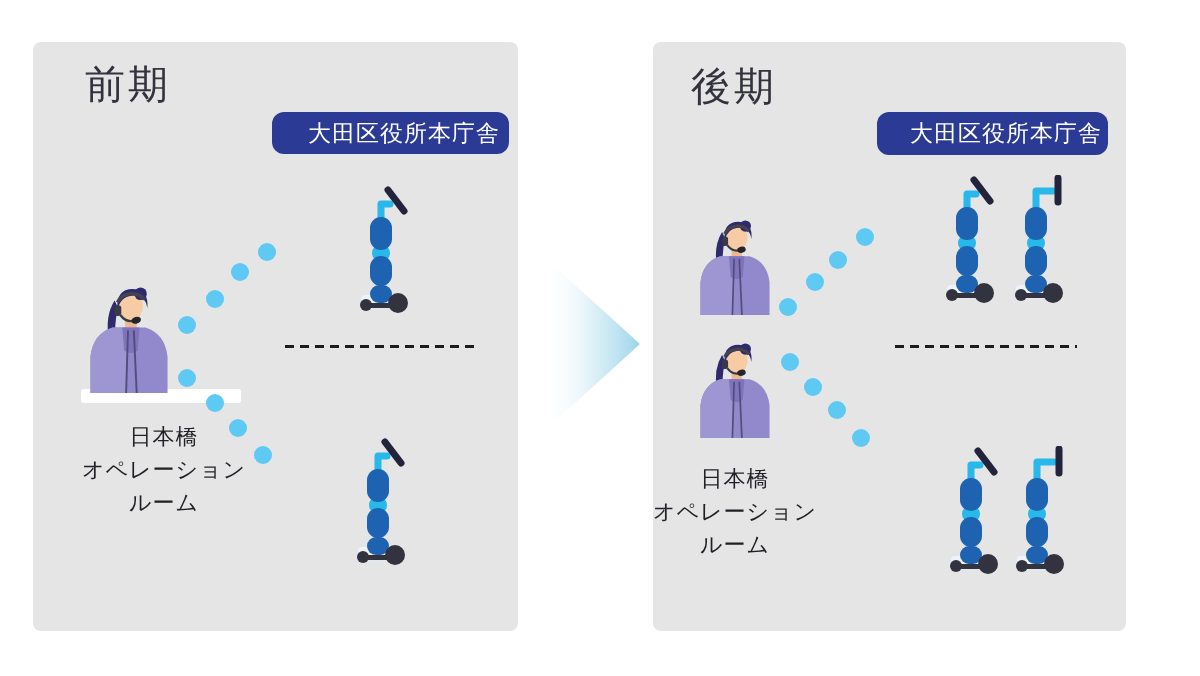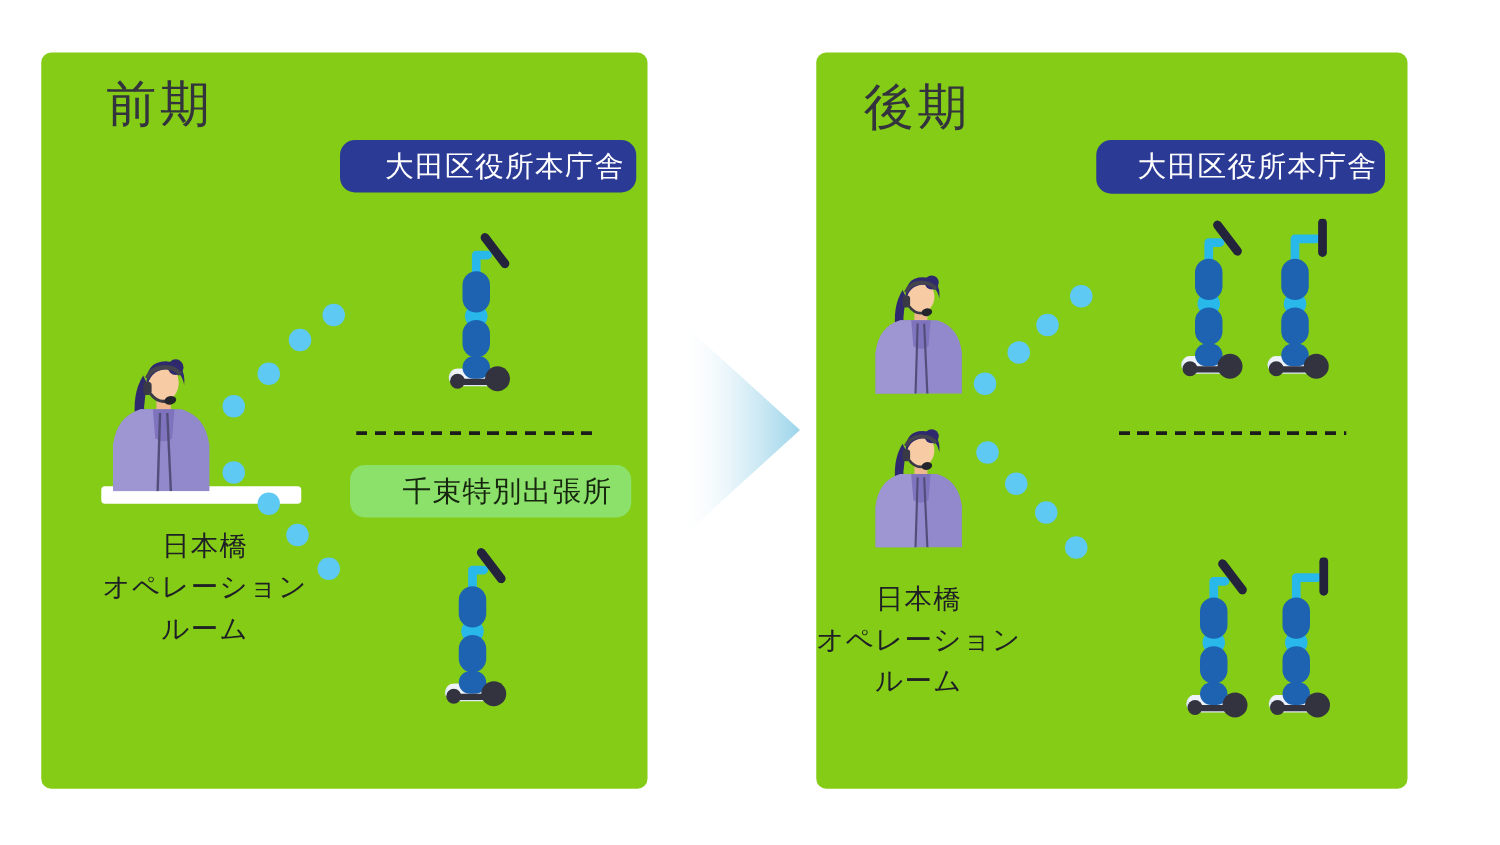--- a/index.html
+++ b/index.html
@@ -1,19 +1,19 @@
 <!DOCTYPE html>
 <html><head>
 <meta charset="utf-8">
 <style>
   html,body{margin:0;padding:0;background:#ffffff;}
   body{width:1200px;height:676px;position:relative;overflow:hidden;
        font-family:"Liberation Sans","DejaVu Sans",sans-serif;}
   .stage{position:absolute;inset:0;}
-  .panel{position:absolute;top:42px;height:589px;background:#84cc16;border-radius:8px;}
+  .panel{position:absolute;top:42px;height:589px;background:#e5e5e5;border-radius:8px;}
   .panel-left{left:33px;width:485px;}
   .panel-right{left:653px;width:473px;}
   .title{position:absolute;margin:0;font-size:40px;font-weight:500;color:#33333e;
          letter-spacing:3px;line-height:1;}
   .badge{position:absolute;display:flex;align-items:center;justify-content:center;
          border-radius:12px;font-size:23px;font-weight:500;letter-spacing:1px;white-space:nowrap;padding-left:27px;}
   .badge-blue{background:#2b3a94;color:#ffffff;}
   .badge-green{background:#8be169;color:#16260f;}
   .badge-orange{background:#f8b04d;color:#332508;}
   .sep{position:absolute;height:3px;
@@ -83,21 +83,20 @@
     <h2 class="title" style="left:52px;top:22px">前期</h2>
 
     <div class="badge badge-blue" style="left:239px;top:70px;width:210px;height:42px">大田区役所本庁舎</div>
 
     <svg class="robot" style="left:320px;top:143px" viewBox="0 0 70 130">
         <use href="#robot-tilted"></use>
       </svg>
 
     <div class="sep" style="left:252px;top:303px;width:194px"></div>
 
-    <div class="badge badge-green" style="left:247px;top:330px;width:198px;height:42px">千束特別出張所</div>
 
     <svg class="robot" style="left:317px;top:395px" viewBox="0 0 70 130">
         <use href="#robot-tilted"></use>
       </svg>
 
     <div class="desk" style="left:48px;top:347px;width:160px;height:14px"></div>
     <svg class="operator" style="left:52px;top:245px;width:88px;height:106px" viewBox="0 0 90 110">
         <use href="#operator-fig"></use>
       </svg>
 

